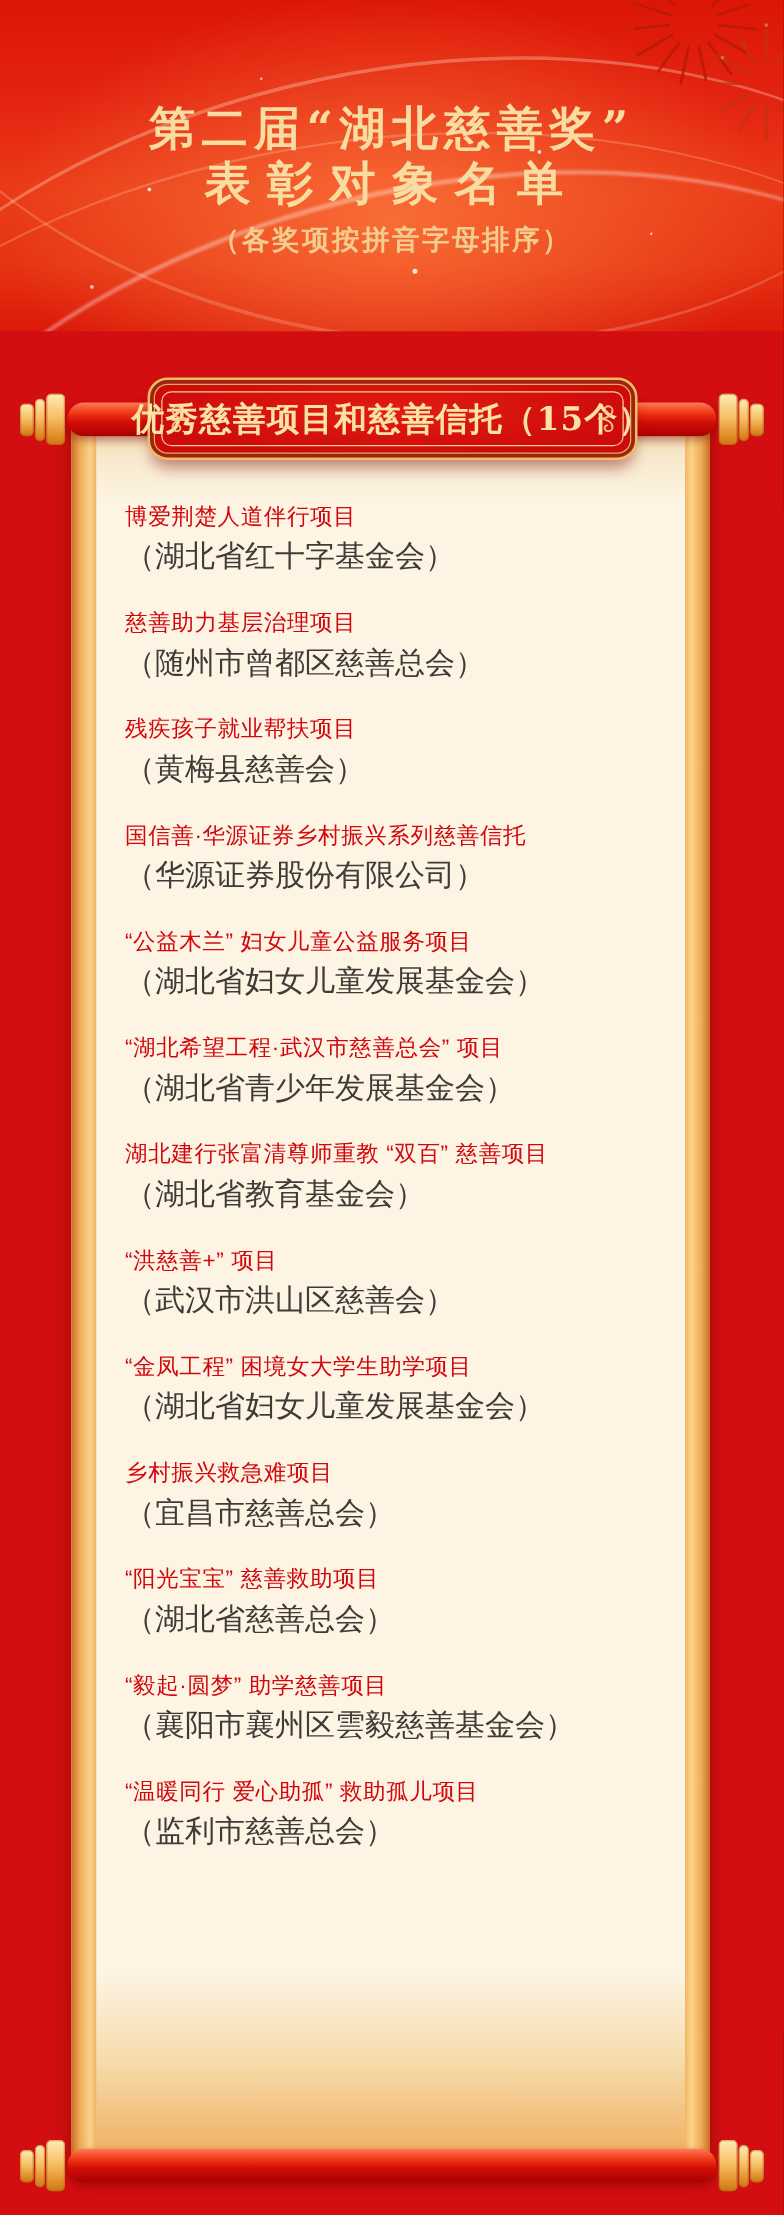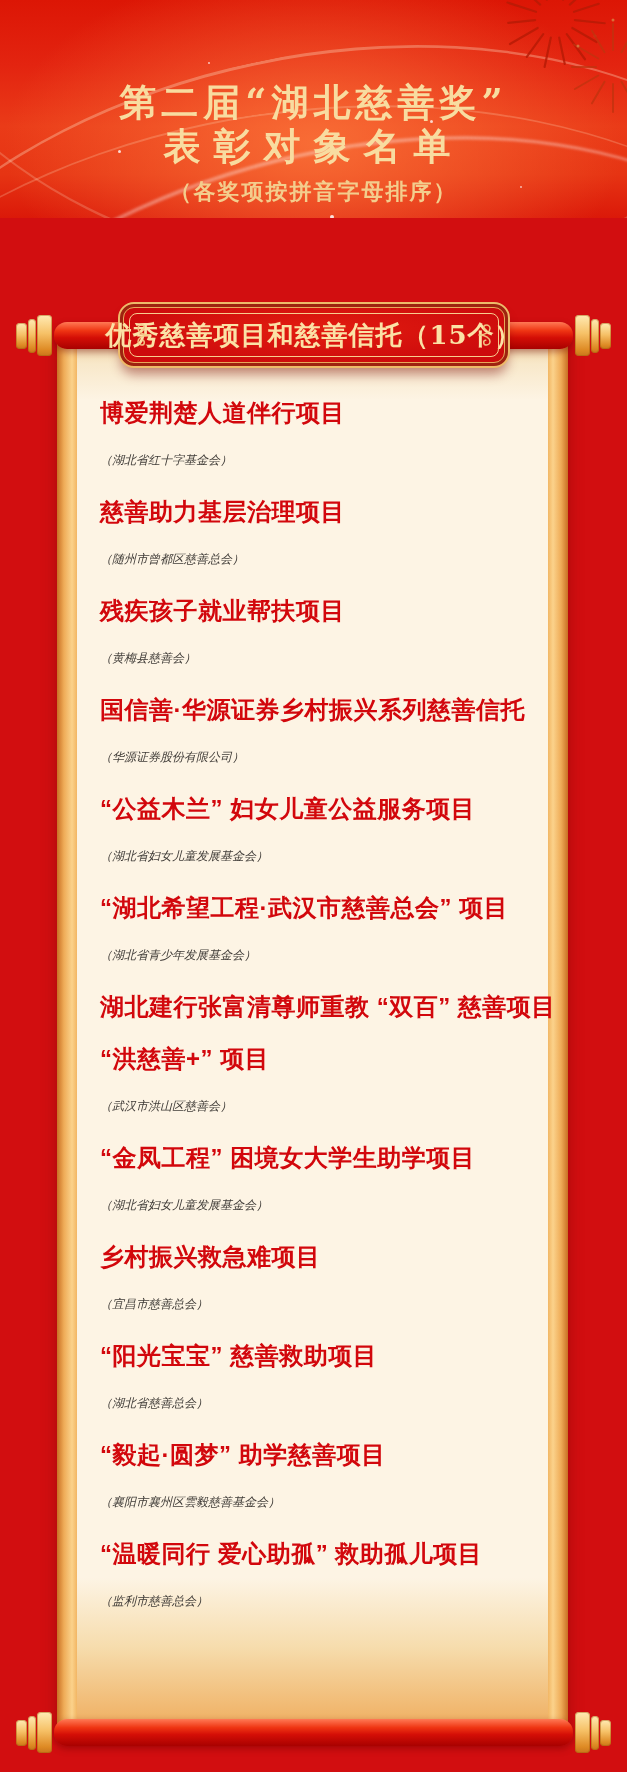--- a/index.html
+++ b/index.html
@@ -6,21 +6,21 @@
   .poster{
     position:relative;
     width:627px;height:1772px;
     margin:0 auto;
     background:#D20E10;
     overflow:hidden;
     font-family:"Liberation Sans",sans-serif;
   }
   
   .hero{
-    position:absolute;left:0;top:0;width:627px;height:218px;overflow:hidden;
+    position:absolute;left:0;top:0;width:627px;height:265px;overflow:hidden;
     background:
       radial-gradient(ellipse 430px 250px at 50% 66%, rgba(255,130,66,.70), rgba(255,130,66,0) 72%),
       linear-gradient(180deg,#DC1605 0%,#E32410 30%,#EA3B18 58%,#E63413 80%,#DB1909 100%);
     text-decoration: underline;
   }
   .arc{position:absolute;border-radius:50%;pointer-events:none;}
   .arc1{width:1050px;height:680px;border-top:3px solid rgba(255,242,214,.30);left:-200px;top:55px;transform:rotate(-12deg);}
   .arc2{width:1150px;height:760px;border-top:2px solid rgba(255,238,205,.22);left:-260px;top:110px;transform:rotate(-8deg);}
   .arc3{width:1000px;height:620px;border-top:4px solid rgba(255,255,255,.34);left:-150px;top:150px;transform:rotate(-14deg);filter:blur(1px);}
   .arc4{width:900px;height:600px;border-bottom:3px solid rgba(255,244,220,.20);left:-120px;top:-330px;transform:rotate(7deg);}
@@ -97,25 +97,25 @@
   }
   .curl{position:absolute;top:50%;transform:translateY(-50%);opacity:.95;}
   .curl-left{left:9px;}
   .curl-right{right:9px;transform:translateY(-50%) scaleX(-1);}
   
   .award-list{
     position:absolute;left:100px;top:398px;width:386px;z-index:2;
   }
   .award-item{margin-bottom:22px;}
   .project-name{
-    font-size:24px;font-weight:700;color:#D2070C;
+    font-size:18px;font-weight:400;color:#D2070C;
     line-height:30px;letter-spacing:.5px;white-space:nowrap;
   }
   .org-name{
-    font-size:12px;color:#3F3B37;line-height:30px;margin-top:17px;font-style:italic;
+    font-size:24px;color:#3F3B37;line-height:30px;margin-top:3px;
   }
 </style>
 </head>
 <body>
 
 <div class="poster">
 
   <div class="hero">
     <div class="arc arc1"></div>
     <div class="arc arc2"></div>
@@ -213,20 +213,21 @@
         <div class="org-name">（湖北省妇女儿童发展基金会）</div>
       </div>
 
       <div class="award-item">
         <div class="project-name">“湖北希望工程·武汉市慈善总会” 项目</div>
         <div class="org-name">（湖北省青少年发展基金会）</div>
       </div>
 
       <div class="award-item">
         <div class="project-name">湖北建行张富清尊师重教 “双百” 慈善项目</div>
+        <div class="org-name">（湖北省教育基金会）</div>
       </div>
 
       <div class="award-item">
         <div class="project-name">“洪慈善+” 项目</div>
         <div class="org-name">（武汉市洪山区慈善会）</div>
       </div>
 
       <div class="award-item">
         <div class="project-name">“金凤工程” 困境女大学生助学项目</div>
         <div class="org-name">（湖北省妇女儿童发展基金会）</div>

